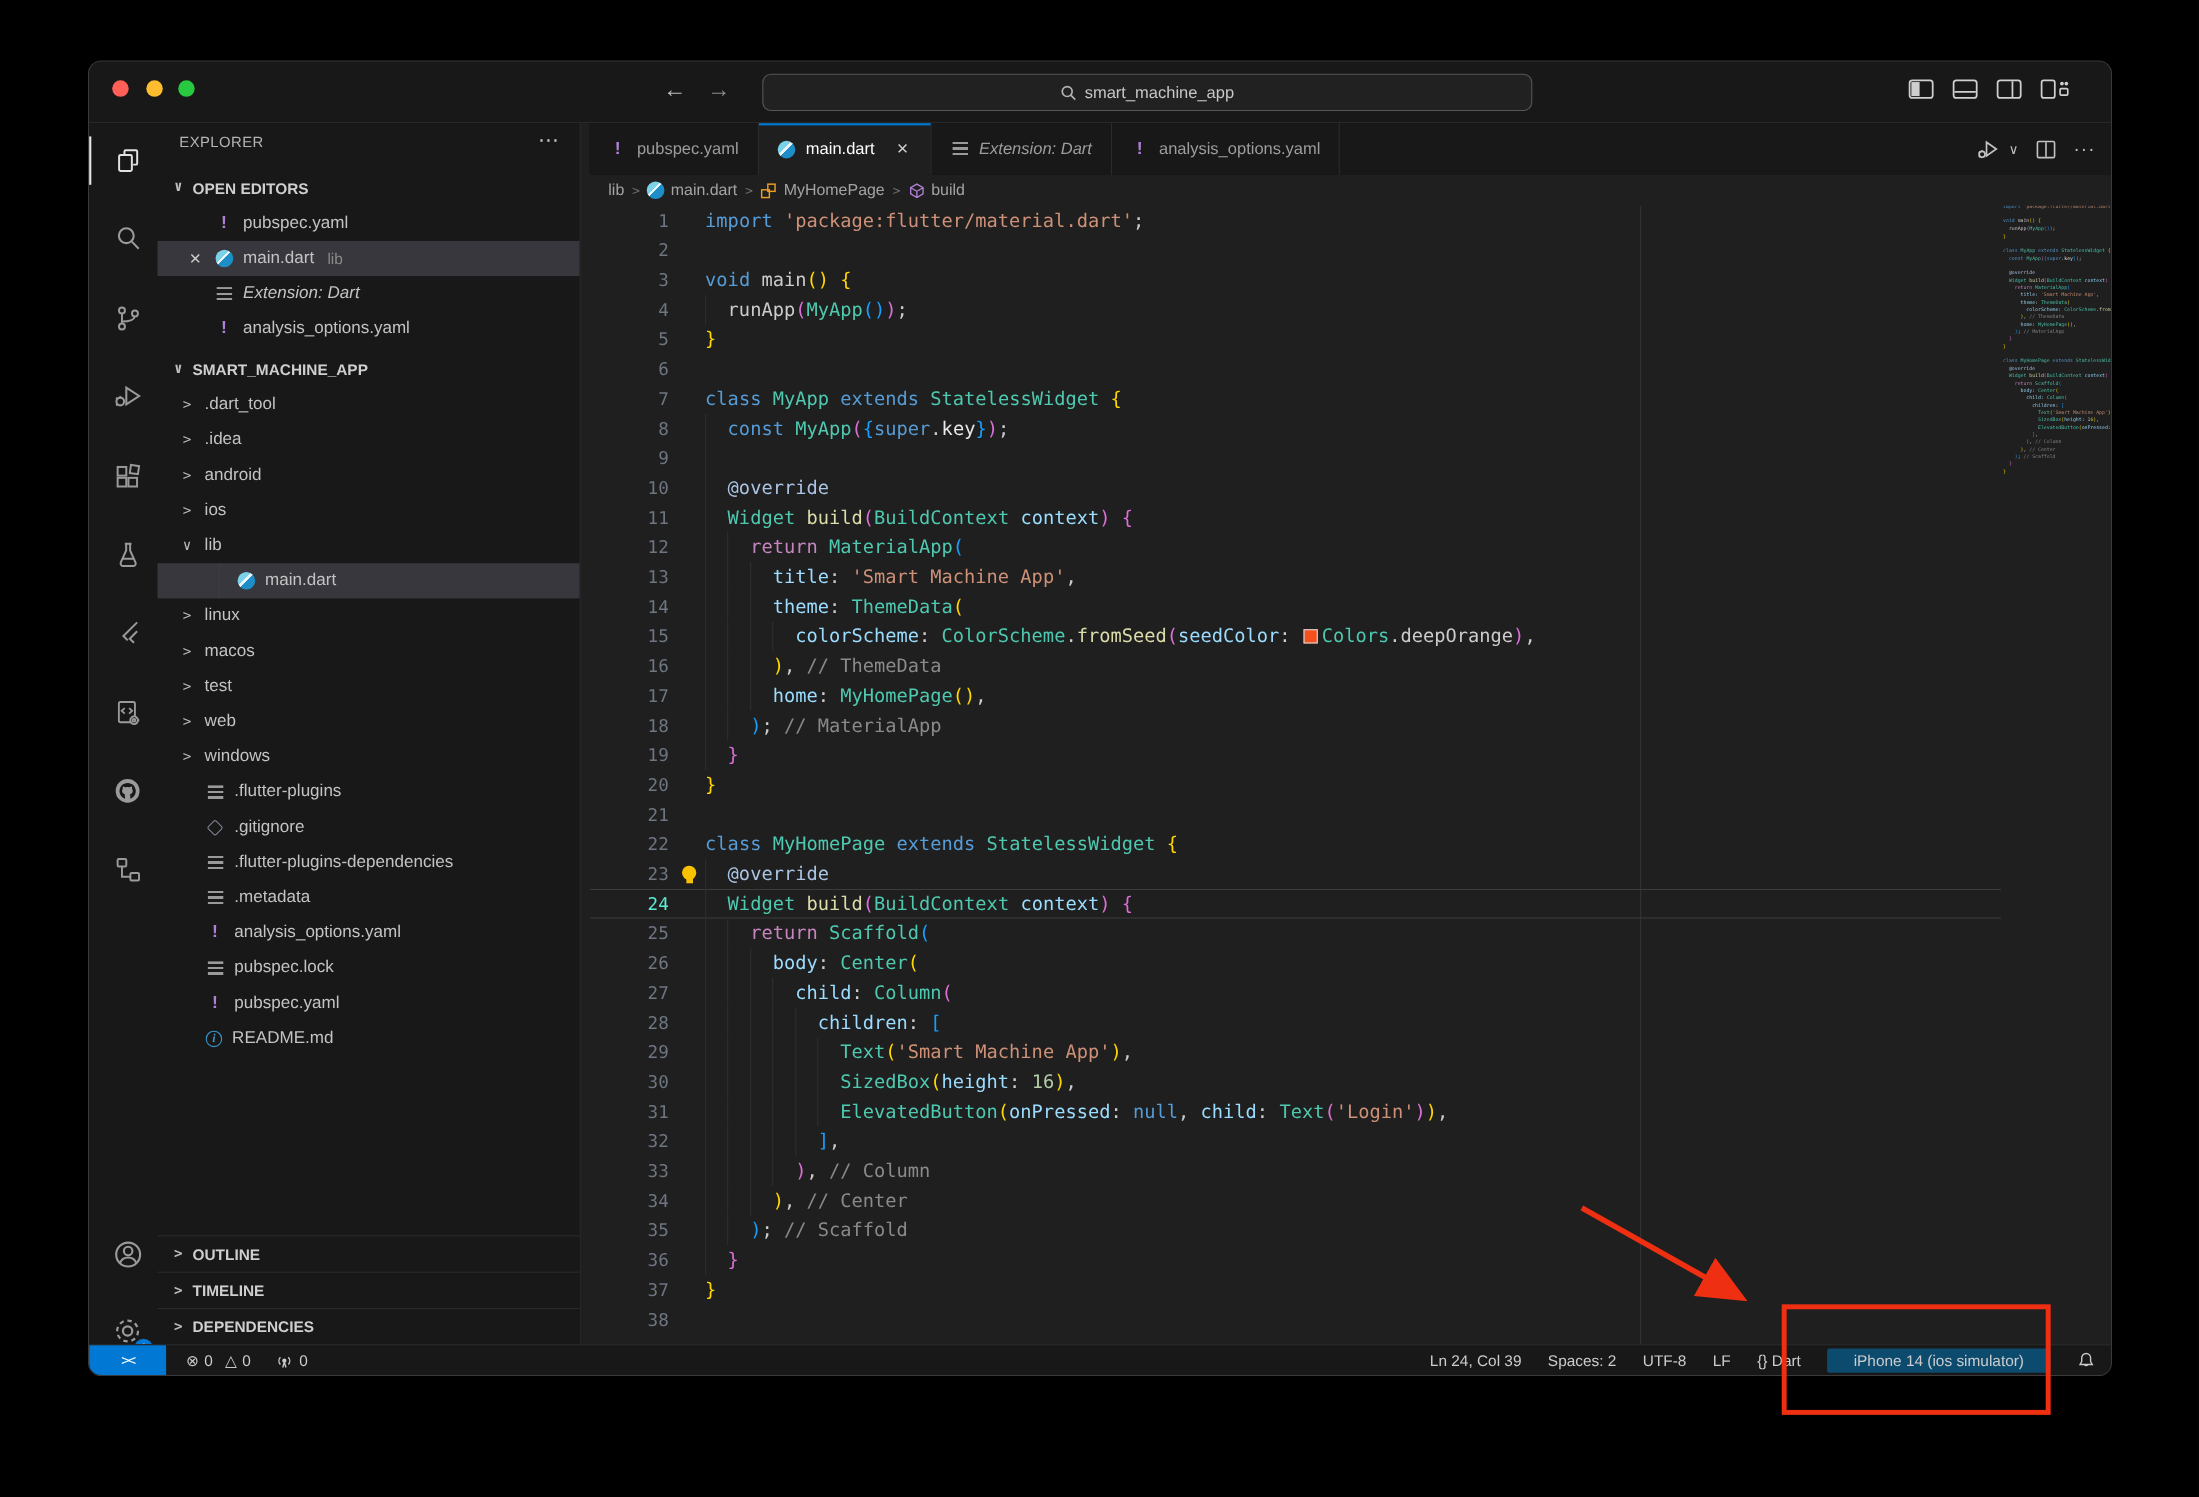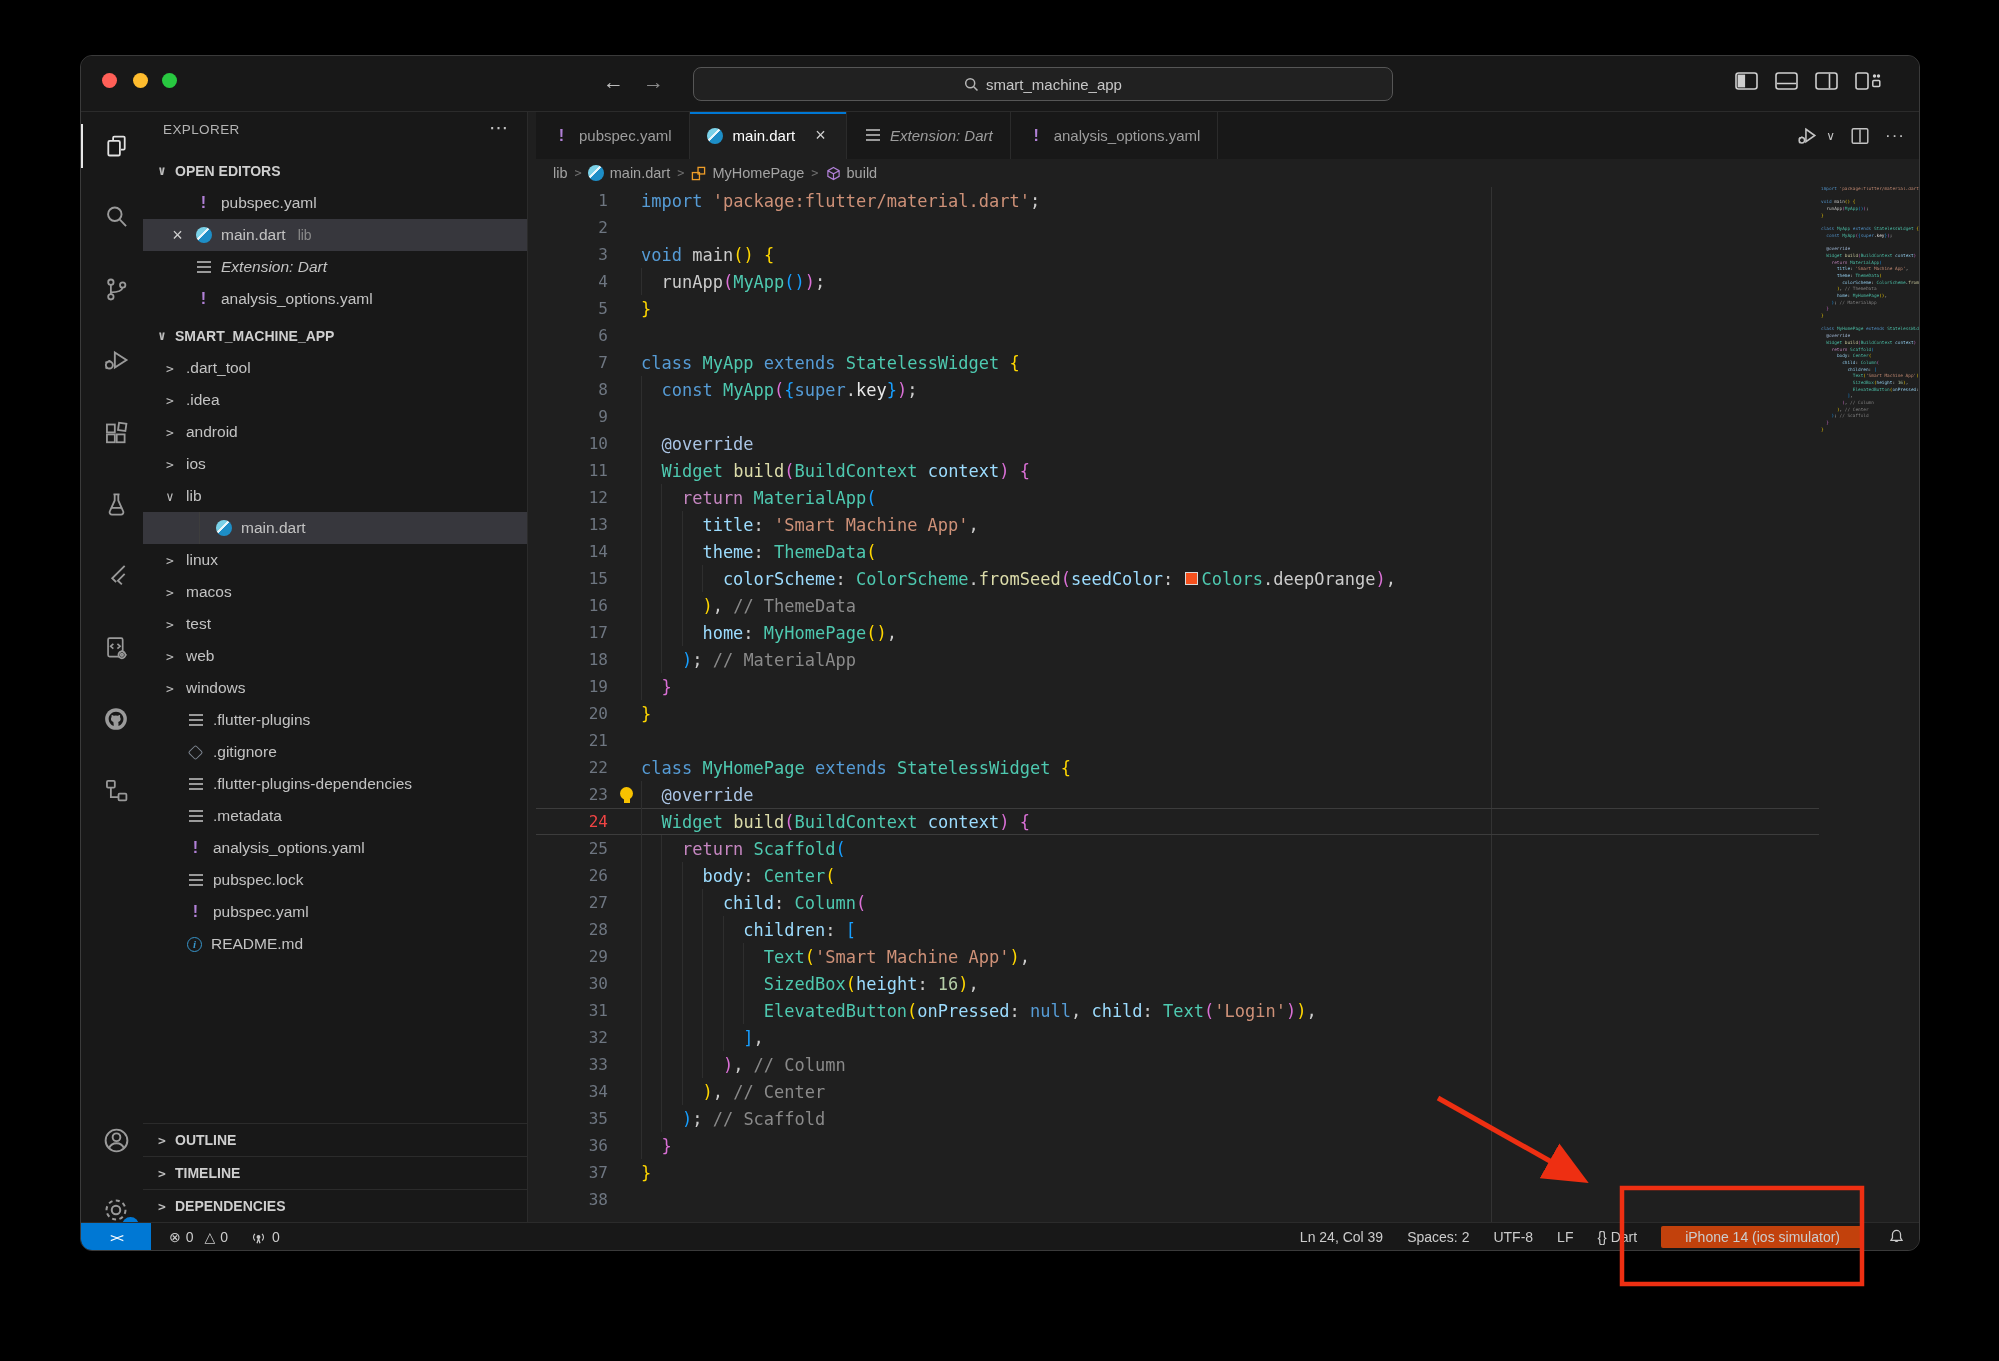--- a/index.html
+++ b/index.html
@@ -72,21 +72,21 @@
   .breadcrumb .bsep{color:#6e6e6e;font-family:"DejaVu Sans Mono",monospace;font-size:12px}
   .bi{width:15px;height:15px;display:inline-flex;flex:none;margin-right:2px}
   
   .editor{position:absolute;left:0;top:75px;right:0;bottom:0;overflow:hidden;
           font-family:"DejaVu Sans Mono",monospace;font-size:17px}
   .ruler{position:absolute;left:955px;top:0;bottom:0;width:1px;background:#333}
   .codecol{position:absolute;left:0;top:0;right:100px}
   .cline{display:flex;height:27px;position:relative}
   .cline.cur{box-shadow:inset 0 1px 0 #3c3c3c,inset 0 -1px 0 #3c3c3c}
   .lnum{width:72px;text-align:right;color:#6e7681;flex:none;line-height:27px;font-size:16px}
-  .lnum.cur{color:#ef4444}
+  .lnum.cur{color:#5eead4}
   .ltext{margin-left:33px;display:flex;align-items:center;white-space:pre}
   .gseg{width:2ch;height:27px;border-left:1px solid #2e2e2e;flex:none}
   .lens{height:20px;line-height:20px;padding-left:105px;font-family:"Liberation Sans",sans-serif;
         font-size:14px;color:#999}
   .tk-kw{color:var(--kw)}.tk-ctrl{color:var(--ctrl)}.tk-type{color:var(--type)}.tk-fn{color:var(--fn)}
   .tk-param{color:var(--param)}.tk-str{color:var(--str)}.tk-num{color:var(--num)}.tk-lbl{color:var(--lbl)}
   .tk-fg{color:var(--fg)}.tk-meta{color:var(--meta)}.tk-b1{color:var(--b1)}.tk-b2{color:var(--b2)}
   .tk-b3{color:var(--b3)}.tk-prop{color:var(--prop)}
   .tk-swatch{display:inline-block;width:13px;height:13px;background:#f4511e;border:1px solid #d8d8d8;margin:0 4px 0 1px;vertical-align:middle}
   .bulb{position:absolute;left:84px;top:6px;width:13px;height:13px;border-radius:50%;background:#f8c200}
@@ -97,21 +97,21 @@
   
   .statusbar{position:absolute;left:0;right:0;bottom:0;height:28px;background:var(--bg-dark);
              border-top:1px solid var(--border);font-size:14px;color:#cccccc}
   .remote{position:absolute;left:0;top:0;width:70px;height:28px;background:var(--accent);color:#fff;
           display:flex;align-items:center;justify-content:center;font-family:"DejaVu Sans Mono",monospace;
           font-size:13px;letter-spacing:-2px;border-bottom-left-radius:11px}
   .sb-left{position:absolute;left:88px;top:0;height:28px;display:flex;align-items:center;gap:22px}
   .sb-group{display:flex;align-items:center;gap:5px}
   .sb-right{position:absolute;right:14px;top:0;height:28px;display:flex;align-items:center;gap:24px}
   .sb-item{white-space:nowrap}
-  .sb-device{background:#c2410c;padding:3px 24px;border-radius:2px}
+  .sb-device{background:#0c4a6e;padding:3px 24px;border-radius:2px}
   .glyph{font-size:14px;color:#c9c9c9}
   
   .overlay{position:absolute;left:0;top:0;width:1999px;height:1361px;pointer-events:none}
 </style>
 </head>
 <body>
 
 <div class="window">
 
   <div class="titlebar">

